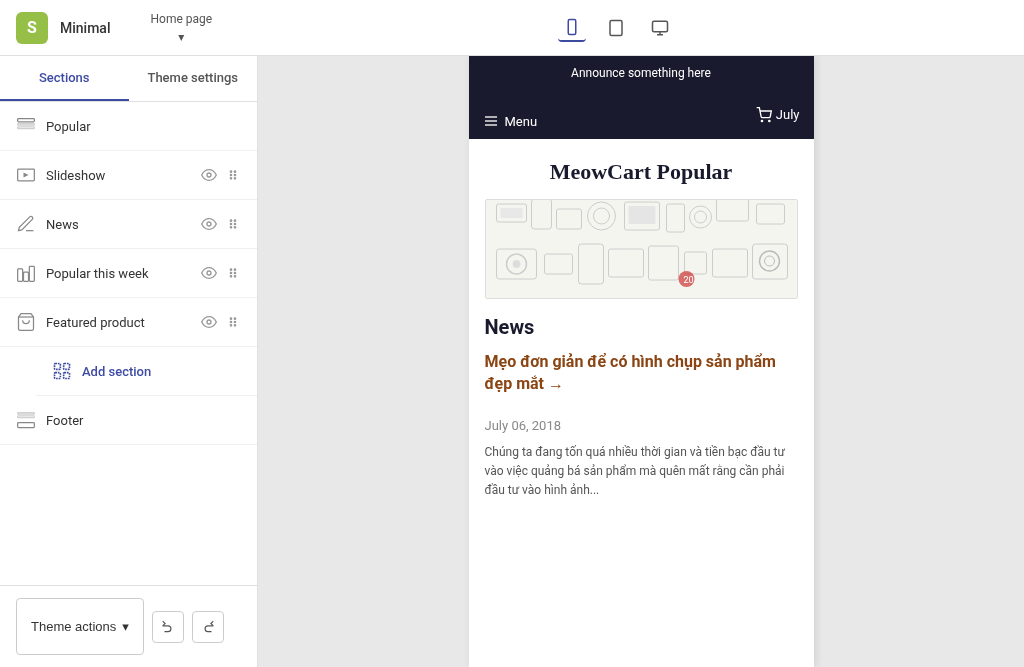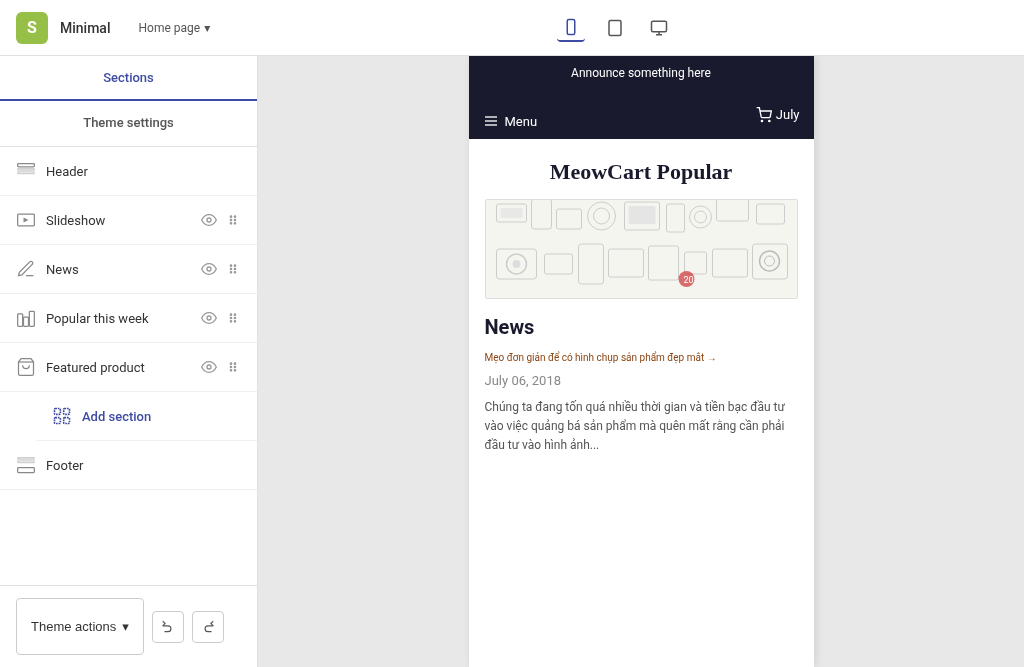--- a/index.html
+++ b/index.html
@@ -12,41 +12,41 @@
       padding: 0 16px; gap: 12px; flex-shrink: 0;
     }
     .shopify-logo {
       width: 32px; height: 32px; background: #96bf48; border-radius: 6px;
       display: flex; align-items: center; justify-content: center; color: #fff; font-weight: bold; font-size: 16px; flex-shrink: 0;
     }
     .theme-name {
       font-size: 14px; font-weight: 500; color: #333; flex-shrink: 0;
     }
     .page-selector {
-      display: flex; align-items: center; gap: 4px; margin-left: 16px;
-      font-size: 14px; color: #333; cursor: pointer;
+      display: flex; align-items: center; gap: 4px; margin-left: 28px;
+      font-size: 14px; color: #333; cursor: pointer; flex-direction: column;
     }
     .page-selector span { font-size: 12px; color: #555; }
     .topbar-center { flex: 1; display: flex; justify-content: center; gap: 16px; }
     .view-icon {
       width: 28px; height: 28px; display: flex; align-items: center; justify-content: center;
       border-radius: 4px; cursor: pointer; color: #555;
     }
     .view-icon.active { color: #3d4ba3; border-bottom: 2px solid #3d4ba3; }
 
     
     .main-layout { display: flex; flex: 1; overflow: hidden; }
 
     
     .sidebar {
       width: 258px; background: #fff; border-right: 1px solid #e0e0e0;
       display: flex; flex-direction: column; flex-shrink: 0; overflow: hidden;
     }
     .sidebar-tabs {
-      display: flex; border-bottom: 1px solid #e0e0e0; flex-shrink: 0; flex-direction: column;
+      display: flex; border-bottom: 1px solid #e0e0e0; flex-shrink: 0;
     }
     .sidebar-tab {
       flex: 1; padding: 14px 0; text-align: center; font-size: 13px; font-weight: 500;
       color: #555; cursor: pointer; border-bottom: 2px solid transparent;
     }
     .sidebar-tab.active { color: #3d4ba3; border-bottom: 2px solid #3d4ba3; }
 
     .sidebar-sections { flex: 1; overflow-y: auto; }
 
     .section-item {
@@ -111,21 +111,21 @@
       font-size: 22px; font-weight: bold; color: #1a1a2e; font-family: Georgia, serif;
     }
     .preview-image-placeholder {
       margin: 0 16px; height: 100px; background: #f5f5f5; border: 1px solid #ddd;
       display: flex; align-items: center; justify-content: center; border-radius: 2px;
       overflow: hidden; position: relative;
     }
 
     .preview-news-section { padding: 16px 16px 0; }
     .preview-news-title { font-size: 20px; font-weight: bold; color: #1a1a2e; margin-bottom: 12px; }
-    .preview-article-title { font-size: 10px; color: #8b4513; font-weight: 400; line-height: 1.4; margin-bottom: 8px; cursor: pointer; }
+    .preview-article-title { font-size: 16px; color: #8b4513; font-weight: 700; line-height: 1.4; margin-bottom: 22px; cursor: pointer; }
     .preview-article-date { font-size: 13px; color: #888; margin-bottom: 10px; }
     .preview-article-excerpt { font-size: 12px; color: #555; line-height: 1.6; }
 
     
     svg { display: block; }
   </style>
 </head>
 <body>
 
 <div class="topbar">
@@ -172,21 +172,21 @@
     <div class="sidebar-sections">
 
       <div class="section-item">
         <div class="section-icon">
           <svg width="20" height="20" viewBox="0 0 24 24" fill="none" stroke="currentColor" stroke-width="1.5">
             <rect x="2" y="3" width="20" height="4" rx="1"></rect>
             <rect x="2" y="9" width="20" height="2" rx="0.5" opacity="0.4"></rect>
             <rect x="2" y="13" width="20" height="2" rx="0.5" opacity="0.4"></rect>
           </svg>
         </div>
-        <span class="section-label">Header</span>
+        <span class="section-label">Popular</span>
       </div>
 
       <div class="section-item">
         <div class="section-icon">
           <svg width="20" height="20" viewBox="0 0 24 24" fill="none" stroke="currentColor" stroke-width="1.5">
             <rect x="2" y="5" width="20" height="14" rx="1"></rect>
             <path d="M9 9l6 3-6 3V9z" fill="currentColor" stroke="none"></path>
           </svg>
         </div>
         <span class="section-label">Slideshow</span>

